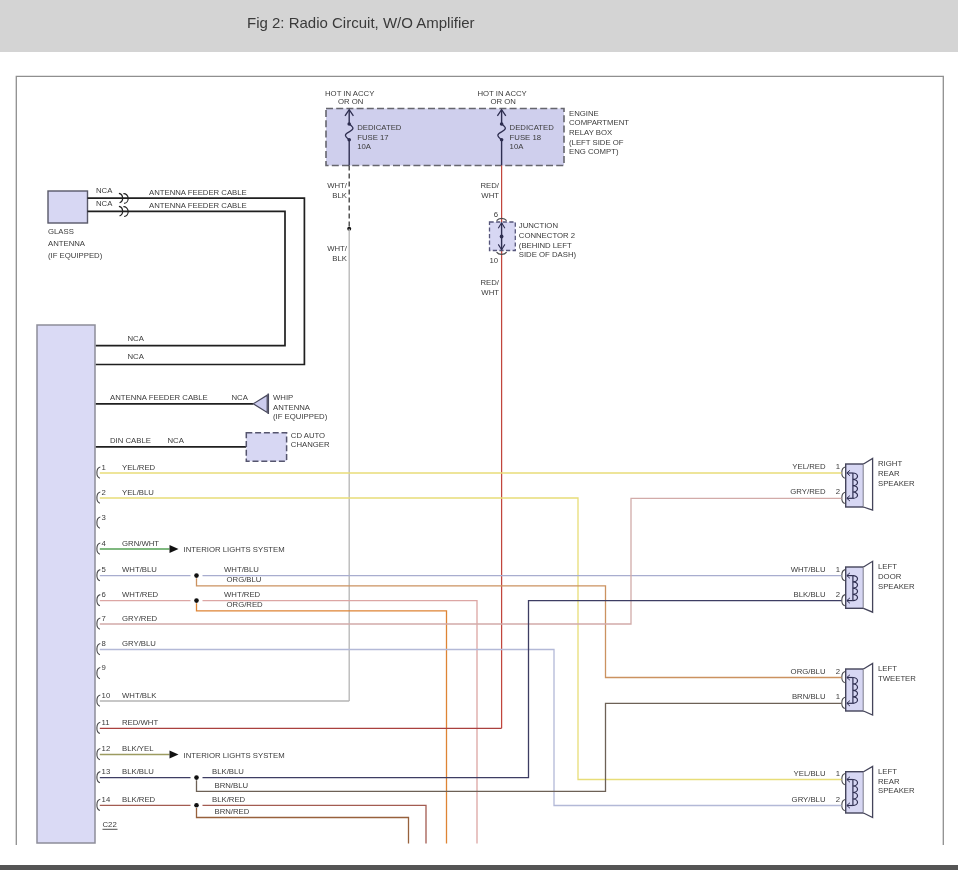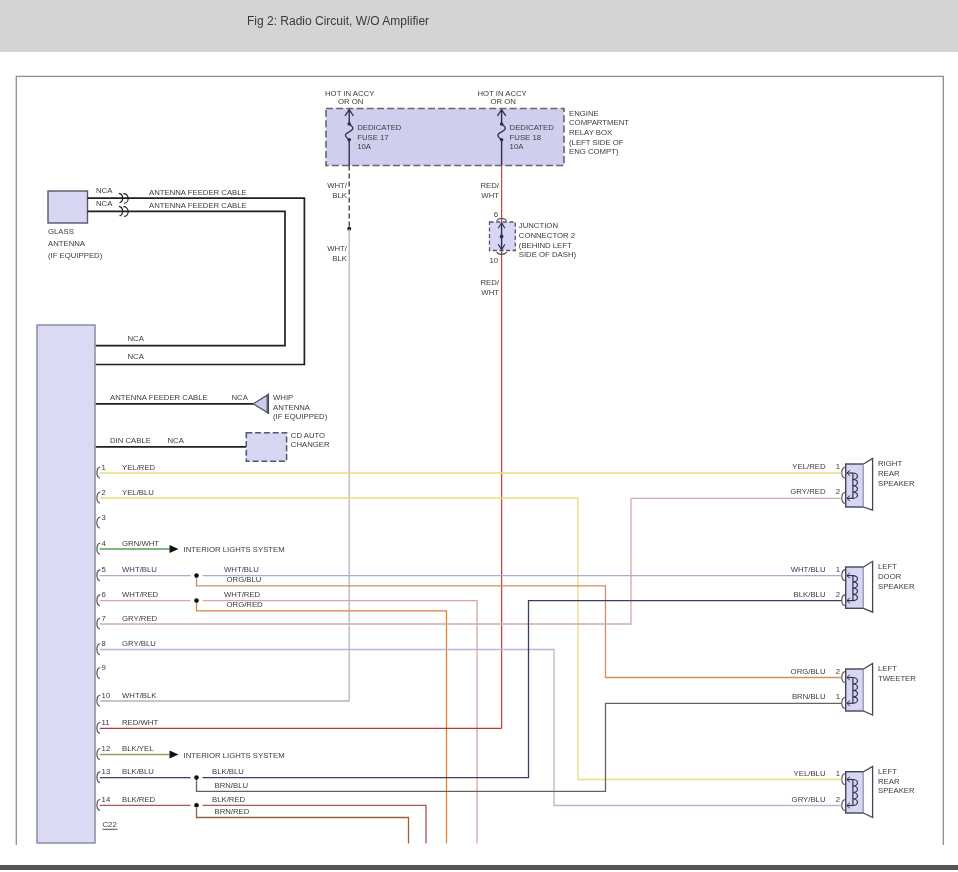--- a/index.html
+++ b/index.html
@@ -1,16 +1,16 @@
 <!DOCTYPE html>
 <html><head><meta charset="utf-8"><style>
 html,body{margin:0;padding:0;background:#ffffff;width:958px;height:872px;overflow:hidden;}
 *{font-family:"Liberation Sans",sans-serif;}
 #hdr{position:absolute;left:0;top:0;width:958px;height:52px;background:#d4d4d4;}
-#ttl{position:absolute;left:247px;top:13.5px;font-size:12px;color:#3a3a3a;white-space:nowrap;}
+#ttl{position:absolute;left:247px;top:13.5px;font-size:15px;color:#3a3a3a;white-space:nowrap;}
 #bar{position:absolute;left:0;top:864.5px;width:958px;height:5px;background:#555555;}
 svg{position:absolute;left:0;top:0;}
 text{font-family:"Liberation Sans",sans-serif;}
 </style></head>
 <body>
 <div id="hdr"></div>
 <div id="ttl">Fig 2: Radio Circuit, W/O Amplifier</div>
 <svg width="958" height="872" viewBox="0 0 958 872">
 <path d="M 16.3 845 L 16.3 76.4 L 943.3 76.4 L 943.3 845" fill="none" stroke="#8f8f8f" stroke-width="1.3" stroke-linecap="butt"></path>
 <rect x="326" y="108.5" width="238" height="57" fill="#cfcfed" stroke="#66666e" stroke-width="1.6" stroke-dasharray="7,3.2"></rect>

